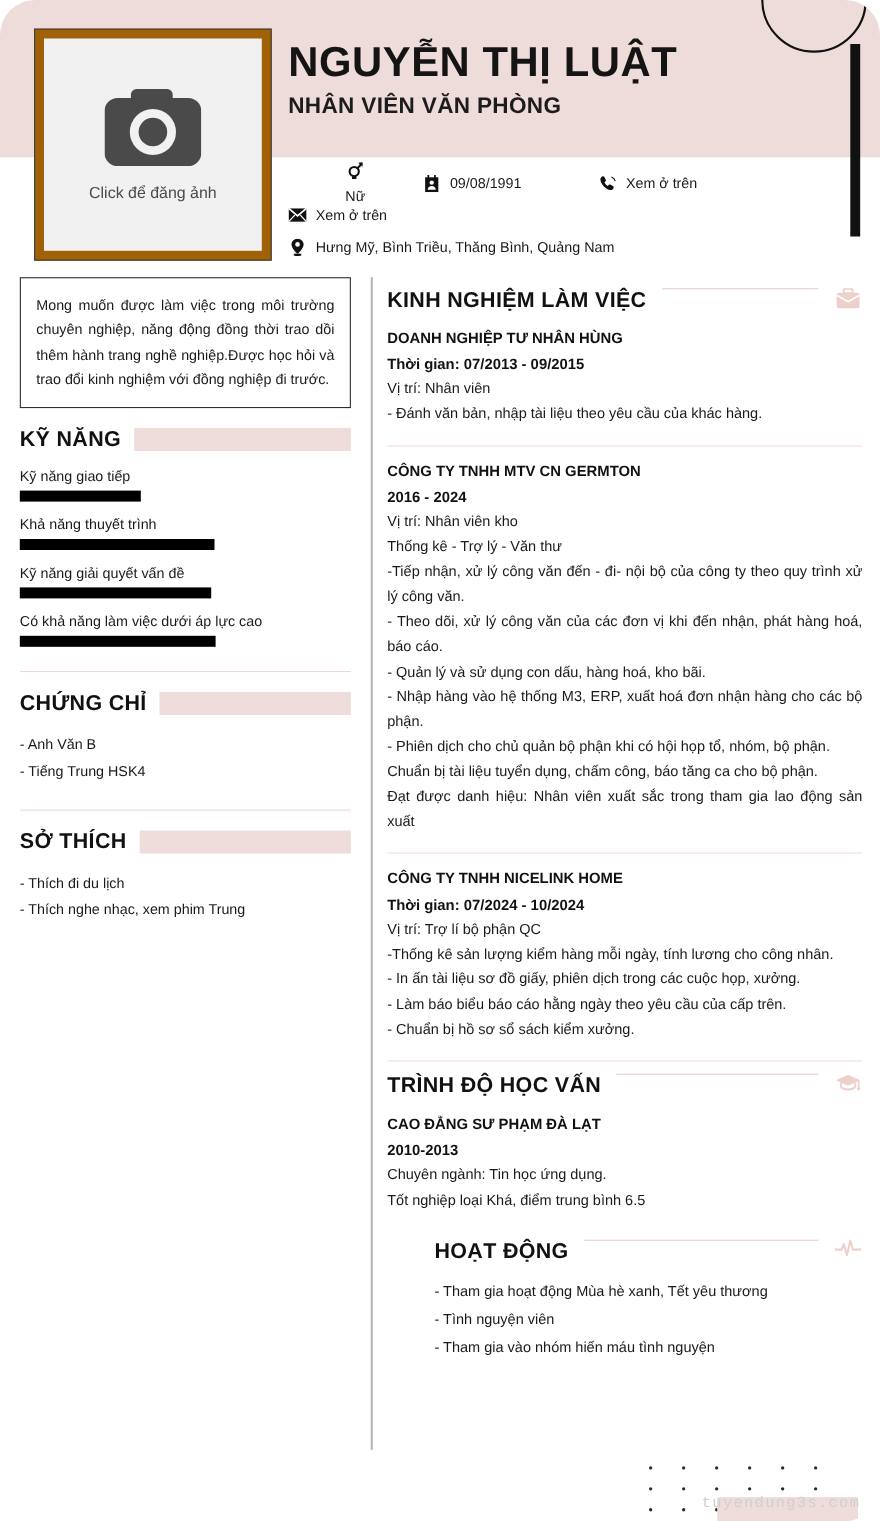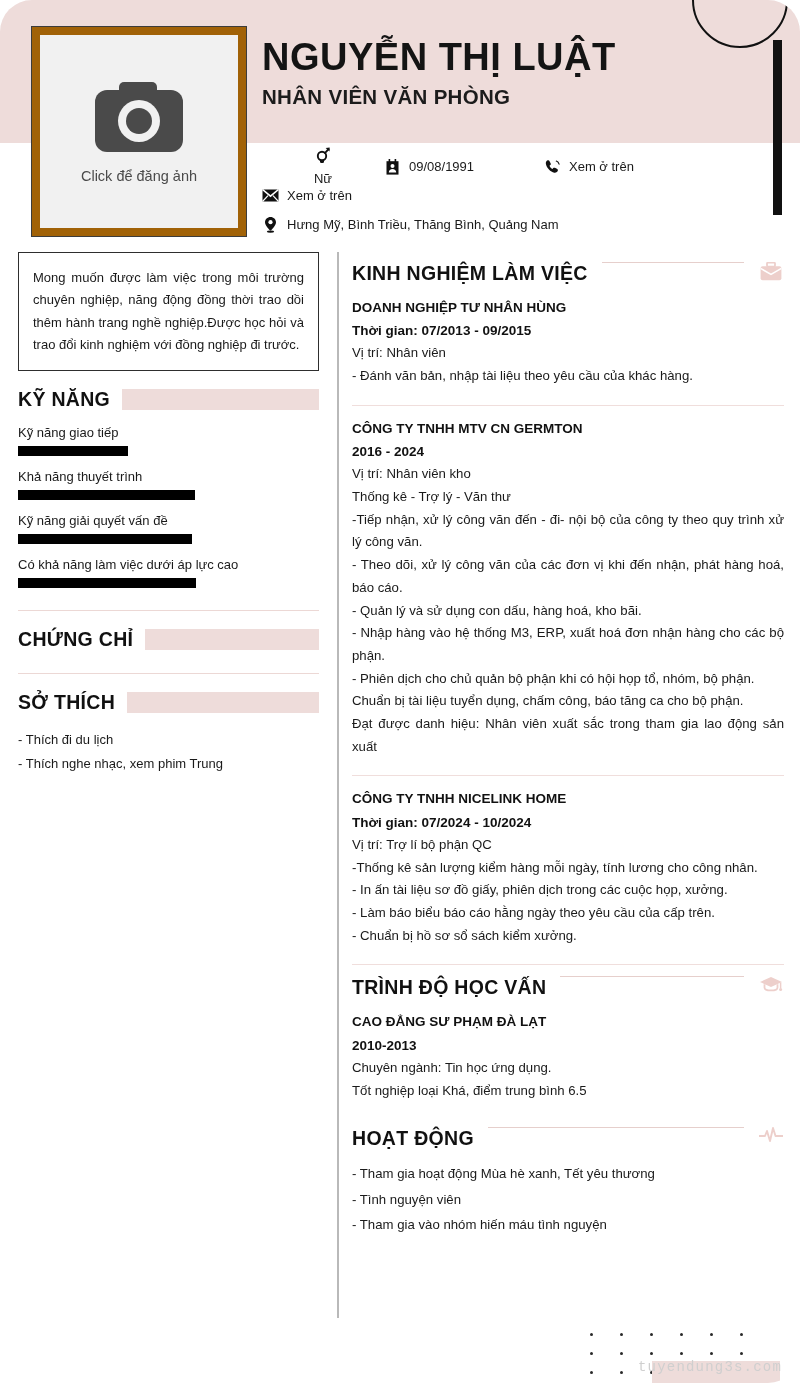--- a/index.html
+++ b/index.html
@@ -394,20 +394,24 @@
           <div class="skill-label">Có khả năng làm việc dưới áp lực cao</div>
           <div class="skill-bar" style="width: 178px;"></div>
         </div>
       </div>
 
     <div class="left-rule"></div>
     <div class="left-head">
       <span class="left-head-title">CHỨNG CHỈ</span>
       <span class="left-head-bar"></span>
     </div>
+    <div id="cert-list">
+        <div class="bullet-line">- Anh Văn B</div>
+        <div class="bullet-line">- Tiếng Trung HSK4</div>
+      </div>
 
     <div class="left-rule"></div>
     <div class="left-head">
       <span class="left-head-title">SỞ THÍCH</span>
       <span class="left-head-bar"></span>
     </div>
     <div id="hobby-list">
         <div class="bullet-line">- Thích đi du lịch</div>
         <div class="bullet-line">- Thích nghe nhạc, xem phim Trung</div>
       </div>
@@ -476,21 +480,21 @@
         </span>
       </div>
       <div class="edu-strong">CAO ĐẲNG SƯ PHẠM ĐÀ LẠT</div>
       <div class="edu-strong">2010-2013</div>
       <div id="edu-lines">
           <div class="edu-line">Chuyên ngành: Tin học ứng dụng.</div>
           <div class="edu-line">Tốt nghiệp loại Khá, điểm trung bình 6.5</div>
         </div>
     </div>
 
-    <div class="sec" style="margin-top:24px;">
+    <div class="sec" style="margin-top:24px;margin-left:43px;">
       <div class="sec-head">
         <span class="sec-title">HOẠT ĐỘNG</span>
         <span class="sec-rule"></span>
         <span class="sec-icon">
           <svg width="24" height="16" viewBox="0 0 24 16">
             <polyline points="0,9 6,9 8,4 11,14 14,1 16.5,9 24,9" fill="none" stroke="#edcfcb" stroke-width="1.9" stroke-linejoin="round" stroke-linecap="round"></polyline>
           </svg>
         </span>
       </div>
       <div id="act-list">

